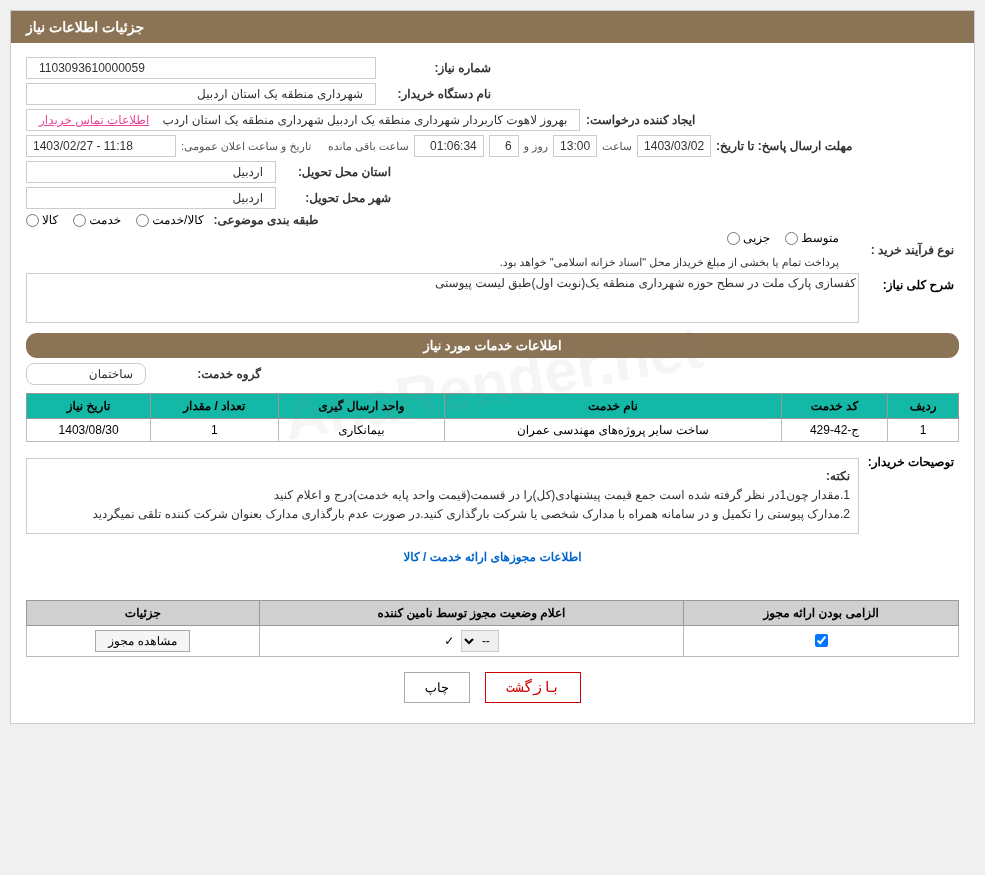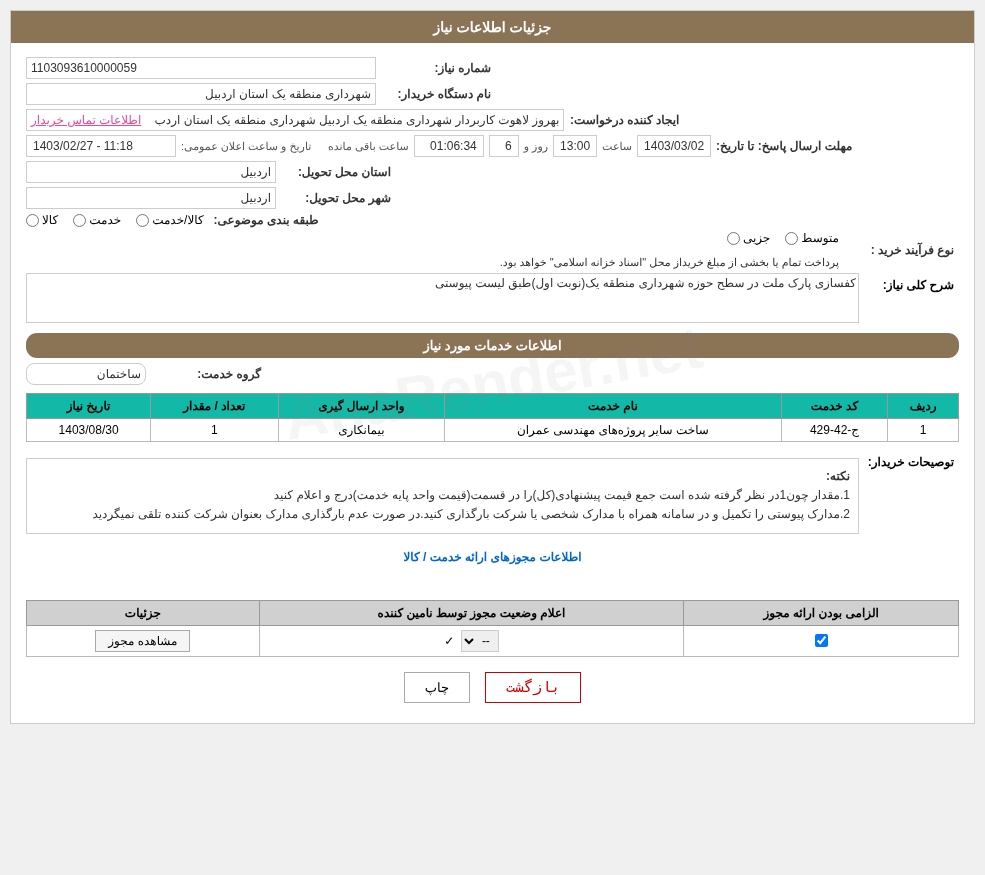--- a/index.html
+++ b/index.html
@@ -14,21 +14,21 @@
       margin: 0 auto;
       padding: 10px;
     }
     .main-container {
       background: #fff;
       border: 1px solid #ccc;
     }
     .header-bar {
       background: #8B7355;
       color: #fff;
-      text-align: center;
+      text-align: left;
       padding: 8px 15px;
       font-size: 14px;
       font-weight: bold;
     }
     .content-area {
       padding: 10px 15px;
     }
     .section-header {
       background: #8B7355;
       color: #fff;
@@ -47,21 +47,21 @@
     }
     .form-label {
       color: #333;
       font-weight: bold;
       min-width: 120px;
       text-align: right;
       padding-right: 5px;
     }
     .form-value {
       border: 1px solid #ccc;
-      padding: 3px 4px;
+      padding: 3px 12px;
       background: #fff;
       min-width: 200px;
       text-align: right;
       color: #333;
     }
     .form-value.wide { min-width: 350px; }
     .form-value.medium { min-width: 250px; }
     .form-value.narrow { min-width: 120px; border-radius: 8px; }
     .date-row {
       display: flex;

